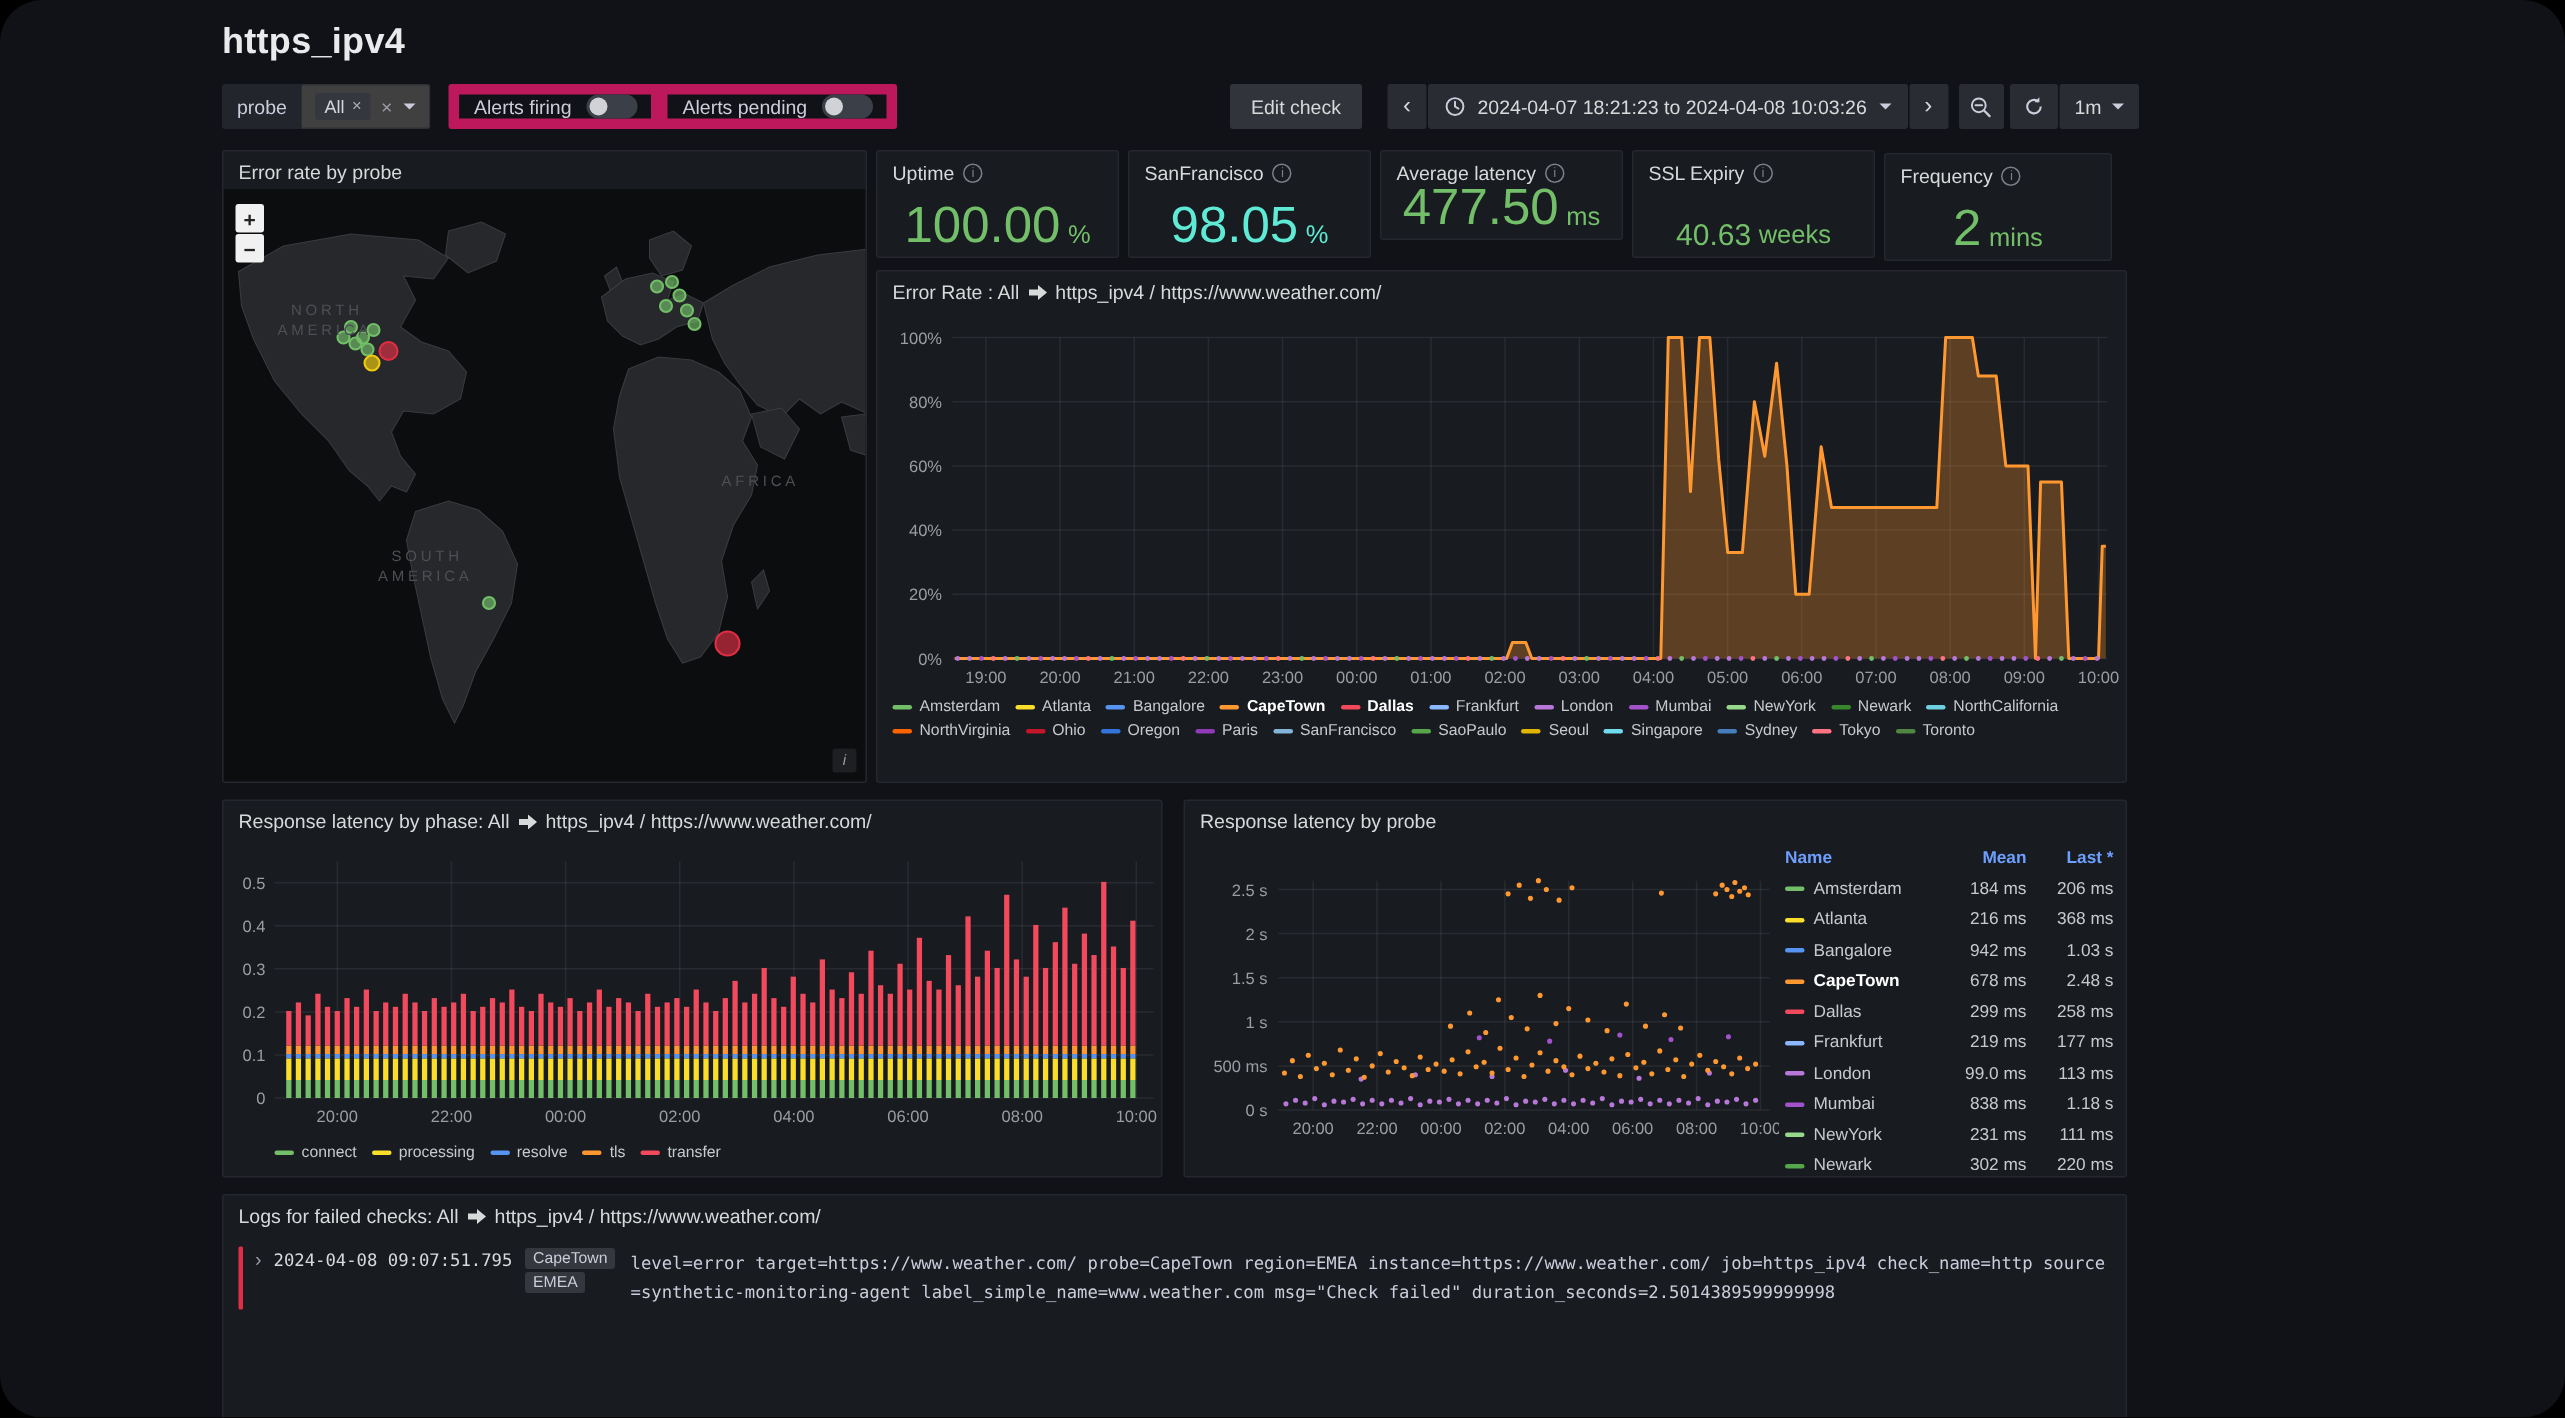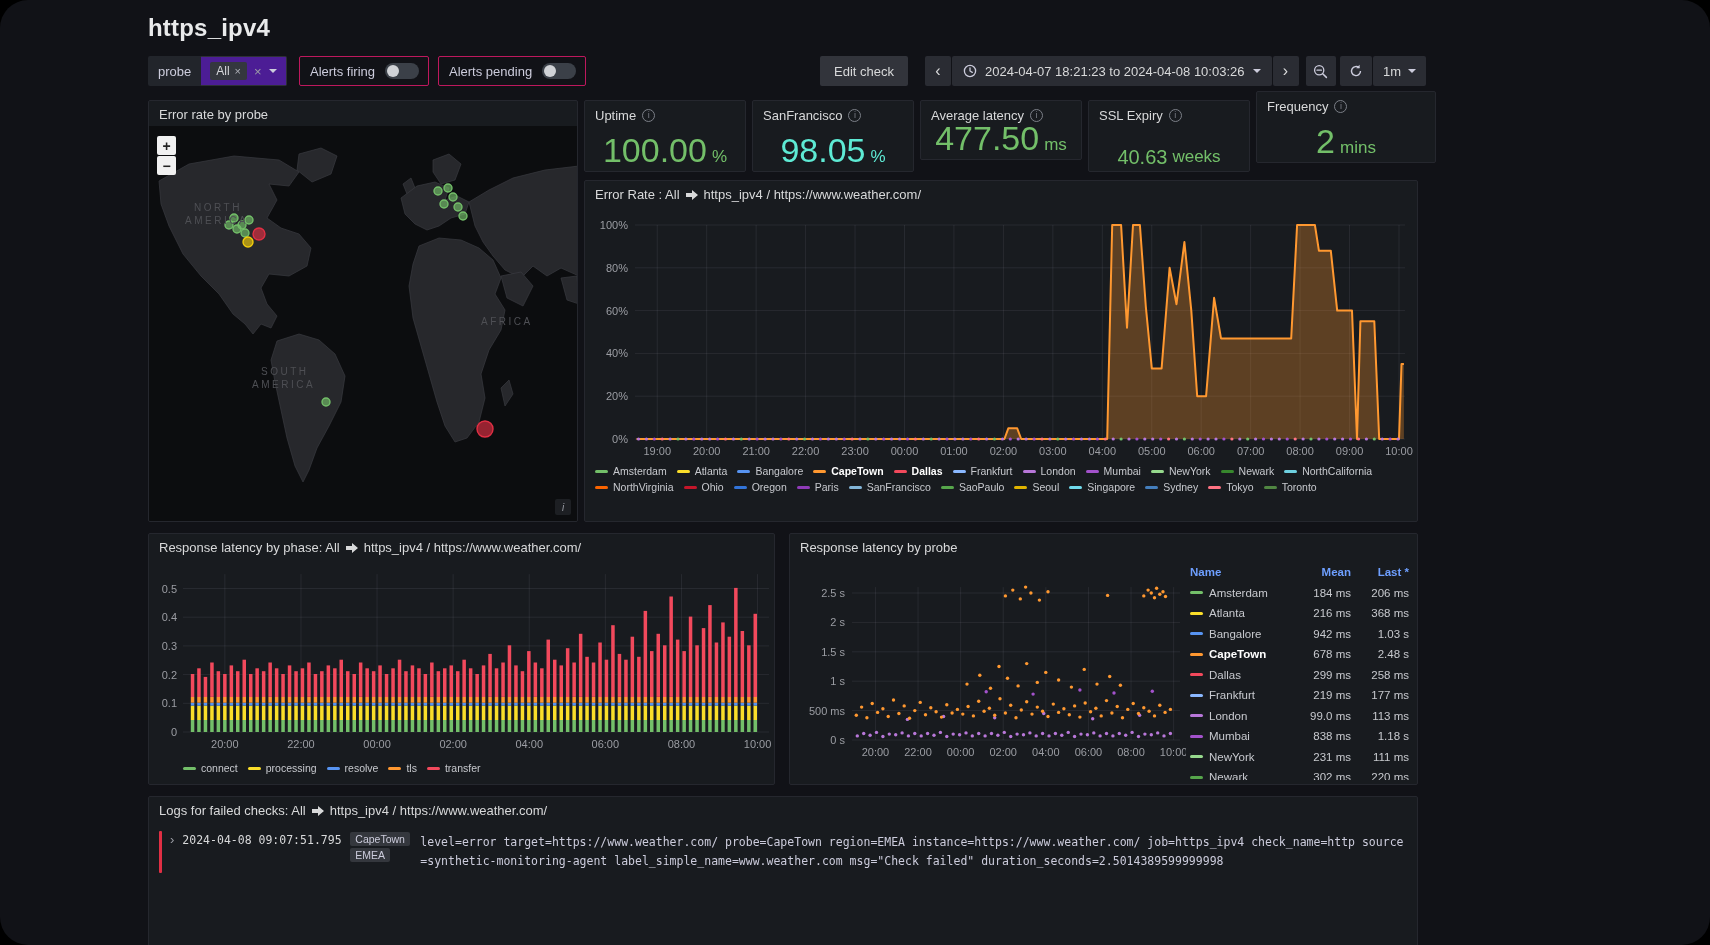--- a/index.html
+++ b/index.html
@@ -3,26 +3,26 @@
 <meta charset="utf-8">
 <style>
   *{box-sizing:border-box;margin:0;padding:0}
   html,body{background:#000;font-family:"Liberation Sans",sans-serif}
   .stage{position:relative;width:1710px;height:945px;background:#000;overflow:hidden}
   .dashboard{position:absolute;inset:0;background:#111217;border-radius:28px;overflow:hidden}
   .page-title{position:absolute;left:148px;top:14px;font-size:24px;font-weight:600;color:#e9eaeb;letter-spacing:.2px}
   
   .tgroup{position:absolute;top:56px;height:30px;display:flex;align-items:stretch}
   .chip-label{background:#22252b;color:#ccccdc;font-size:13px;display:flex;align-items:center;padding:0 10px;border-radius:2px 0 0 2px}
-  .chip-value{border:1px solid #2e3036;border-left:none;background:#4c1d95;display:flex;align-items:center;gap:7px;padding:0 9px;border-radius:0 2px 2px 0}
+  .chip-value{border:1px solid #2e3036;border-left:none;background:#404040;display:flex;align-items:center;gap:7px;padding:0 9px;border-radius:0 2px 2px 0}
   .pill{background:#34373e;border-radius:2px;color:#d5d6db;font-size:12px;padding:2px 6px;display:flex;align-items:center;gap:5px}
   .pill .x{font-size:11px;color:#aeb0b8;cursor:pointer}
   .clear-x{color:#9b9da5;font-size:13px;cursor:pointer}
   .caret{width:0;height:0;border-left:4px solid transparent;border-right:4px solid transparent;border-top:4px solid #ccccdc}
-  .switch-box{border:1px solid #be185d;border-radius:2px;display:flex;align-items:center;background:#111217}
+  .switch-box{border:7px solid #be185d;border-radius:2px;display:flex;align-items:center;background:#111217}
   .switch-box .lbl{color:#ccccdc;font-size:13px;padding:0 10px}
   .switch{width:34px;height:16px;border-radius:9px;background:#3b4048;position:relative;margin-right:9px;cursor:pointer}
   .switch .knob{position:absolute;left:2px;top:2px;width:12px;height:12px;border-radius:50%;background:#d0d2d6}
   .btn{background:#2a2c33;border:none;border-radius:2px;color:#d8d9da;font-size:13px;display:flex;align-items:center;justify-content:center;cursor:pointer;font-family:"Liberation Sans",sans-serif}
   .seg{display:flex;gap:1px}
   .icon-svg{display:block}
   
   .panel{position:absolute;background:#181b1f;border:1px solid #25272e;border-radius:2px;overflow:hidden}
   .ptitle{position:absolute;left:10px;top:6px;font-size:13px;font-weight:500;color:#d8d9da;display:flex;align-items:center;gap:6px;white-space:nowrap;cursor:pointer}
   .arrow-ic{display:inline-block}
@@ -227,21 +227,21 @@
   <div class="panel stat" style="left:1088px;top:100px;width:162px;height:72px">
     <div class="stat-head">
           <span>SSL Expiry</span>
           <span class="info-ic">i</span>
         </div>
     <div class="stat-value sm" style="color: rgb(115, 191, 105);">
           <span class="v">40.63</span>
           <span class="u">weeks</span>
         </div>
   </div>
-  <div class="panel stat" style="left:1256px;top:91px;width:180px;height:72px">
+  <div class="panel stat" style="left:1256px;top:102px;width:152px;height:72px">
     <div class="stat-head">
           <span>Frequency</span>
           <span class="info-ic">i</span>
         </div>
     <div class="stat-value" style="color: rgb(115, 191, 105);">
           <span class="v">2</span>
           <span class="u">mins</span>
         </div>
   </div>
 

